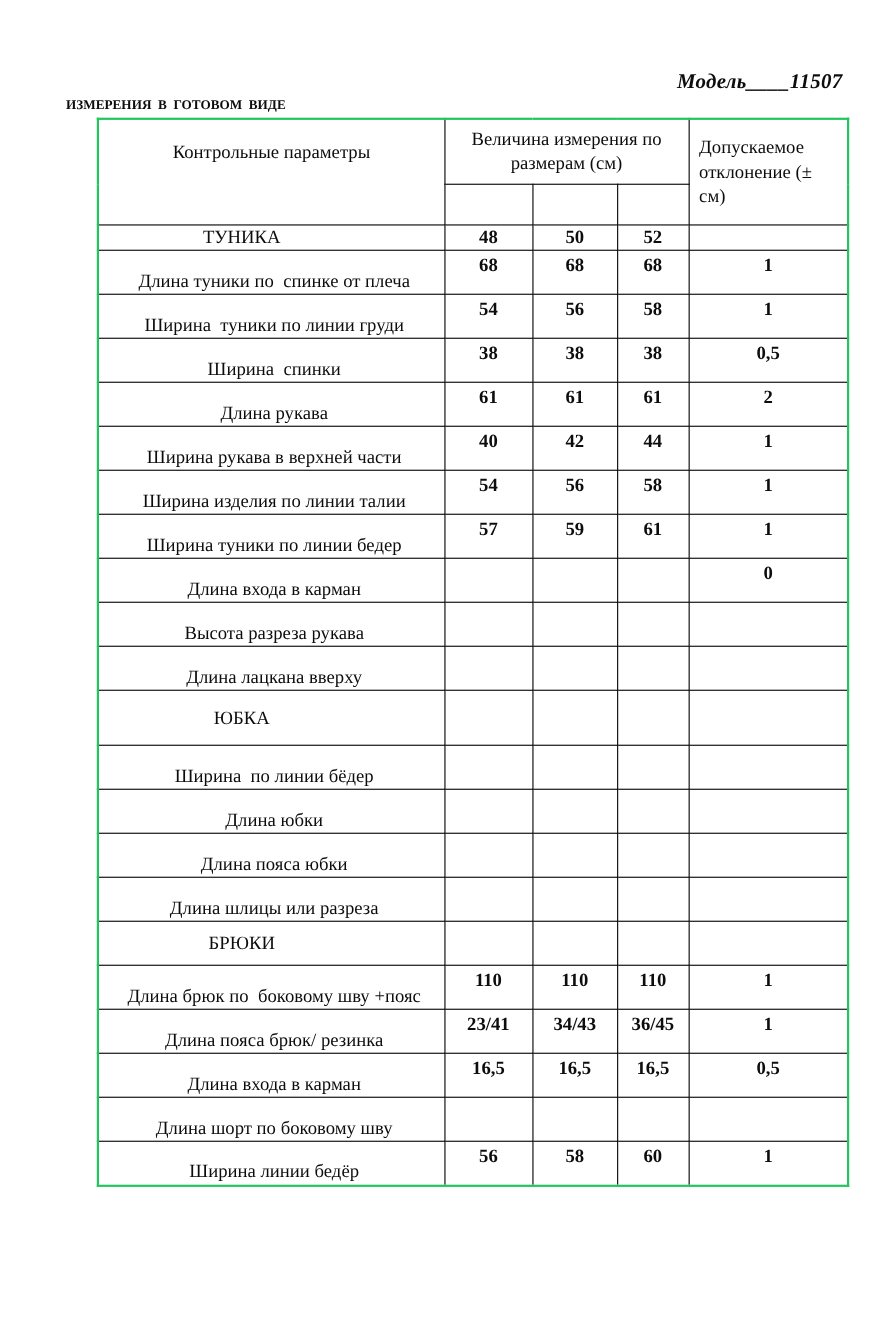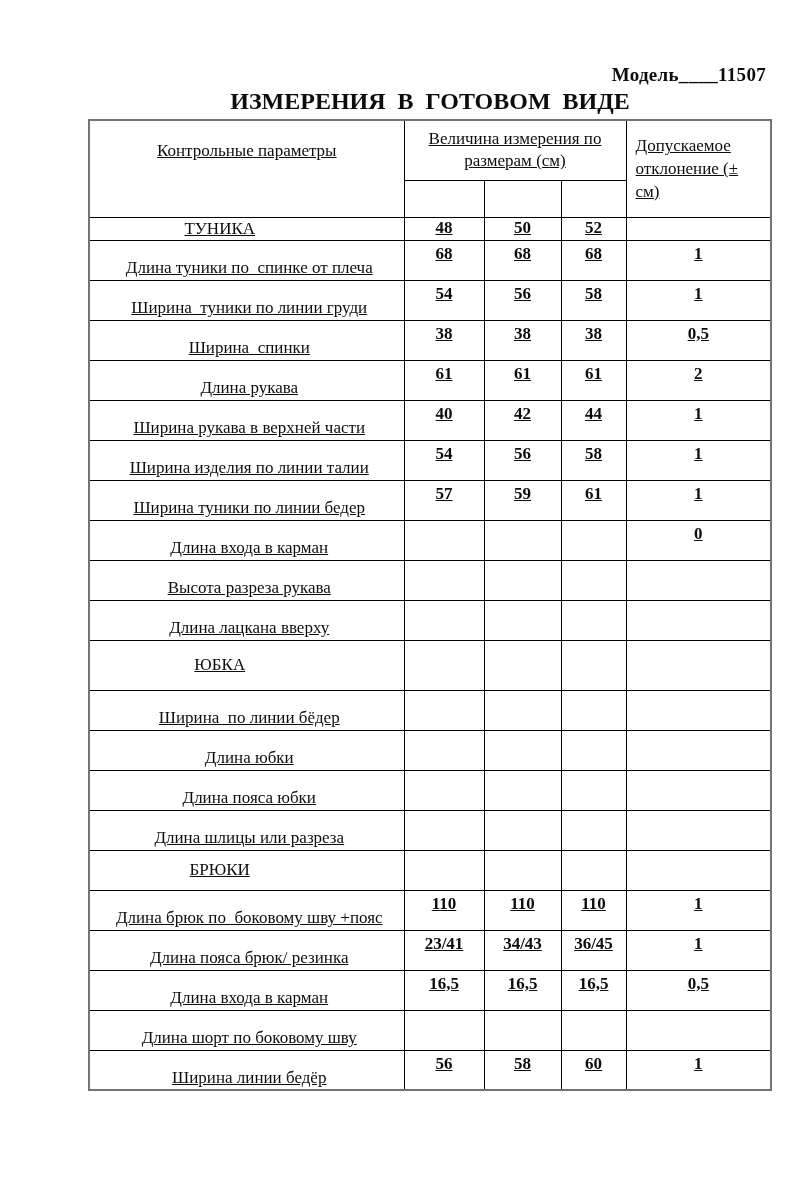--- a/index.html
+++ b/index.html
@@ -15,39 +15,39 @@
     height: 1200px;
     background: #ffffff;
     overflow: hidden;
   }
   .model-line {
     margin-top: 64px;
     margin-right: 34px;
     text-align: right;
     font-size: 19px;
     font-weight: bold;
+    font-style: italic;
     letter-spacing: 0.3px;
   }
   .title {
-    text-align: center;
-    font-size: 24px;
+    text-align: left;
+    font-size: 12px;
     font-weight: bold;
     line-height: 1.05;
     white-space: pre;
     margin-left: 60px;
   }
   .title.first { margin-top: 3px; }
   table.meas {
     border-collapse: collapse;
     table-layout: fixed;
     width: 682px;
     margin-left: 88px;
     margin-top: 5px;
-    border: 2px solid #737373;
-    text-decoration: underline;
+    border: 2px solid #22c55e;
   }
   table.meas td {
     border: 1px solid #000;
     overflow: hidden;
     font-size: 17px;
   }
   tr.hrow-a  { height: 60px; }
   tr.hrow-b  { height: 37px; }
   tr.r-tunic { height: 22px; }
   tr.r-data  { height: 40px; }

